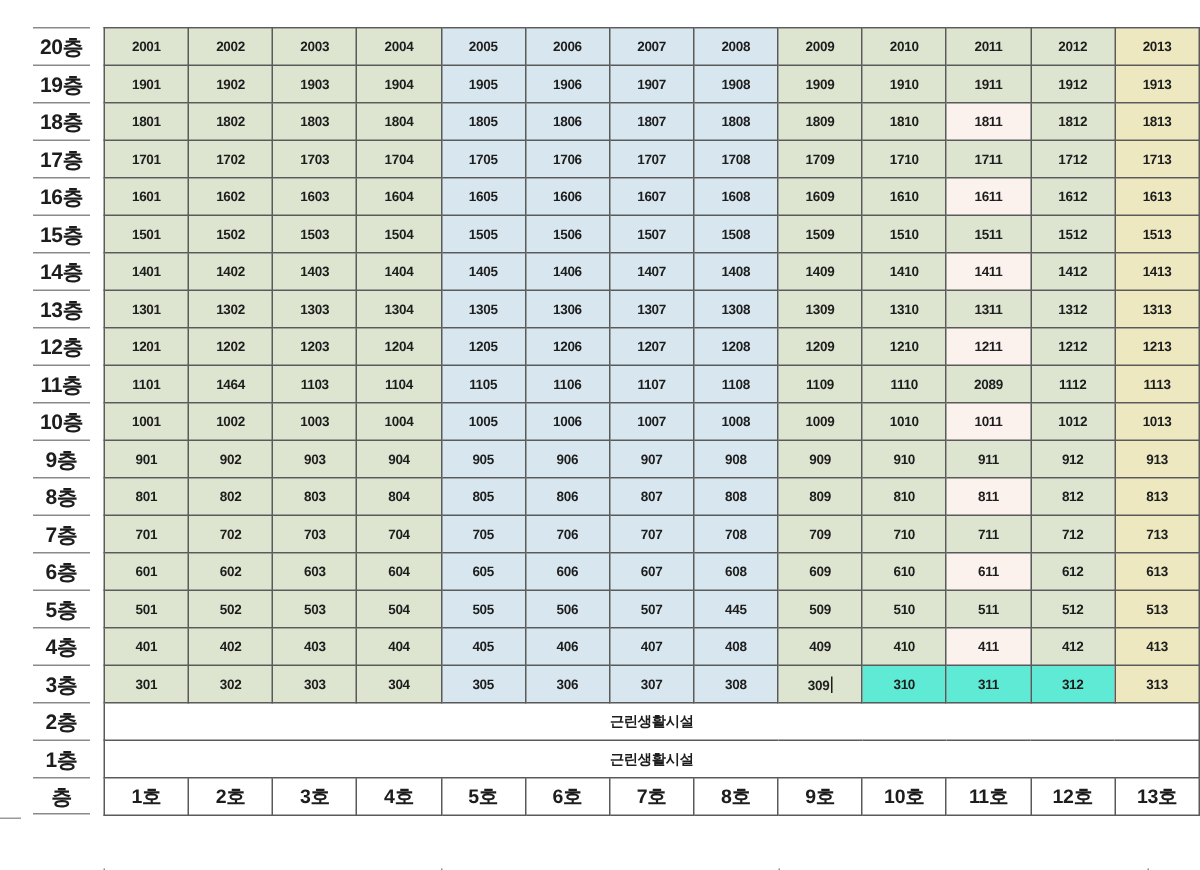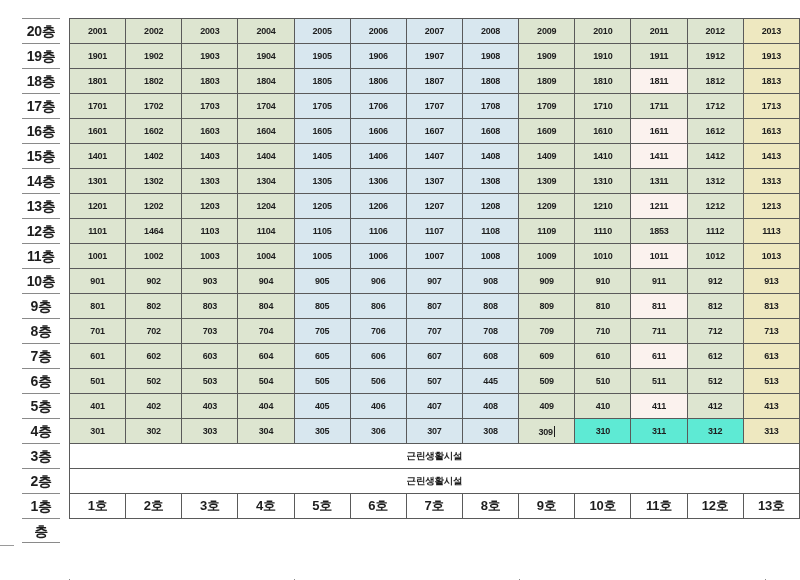--- a/index.html
+++ b/index.html
@@ -246,20 +246,35 @@
           <td class="c-blue">1606</td>
           <td class="c-blue">1607</td>
           <td class="c-blue">1608</td>
           <td class="c-green">1609</td>
           <td class="c-green">1610</td>
           <td class="c-pink">1611</td>
           <td class="c-green">1612</td>
           <td class="c-yellow">1613</td>
         </tr>
         <tr>
+          <td class="c-green">1501</td>
+          <td class="c-green">1502</td>
+          <td class="c-green">1503</td>
+          <td class="c-green">1504</td>
+          <td class="c-blue">1505</td>
+          <td class="c-blue">1506</td>
+          <td class="c-blue">1507</td>
+          <td class="c-blue">1508</td>
+          <td class="c-green">1509</td>
+          <td class="c-green">1510</td>
+          <td class="c-green">1511</td>
+          <td class="c-green">1512</td>
+          <td class="c-yellow">1513</td>
+        </tr>
+        <tr>
           <td class="c-green">1401</td>
           <td class="c-green">1402</td>
           <td class="c-green">1403</td>
           <td class="c-green">1404</td>
           <td class="c-blue">1405</td>
           <td class="c-blue">1406</td>
           <td class="c-blue">1407</td>
           <td class="c-blue">1408</td>
           <td class="c-green">1409</td>
           <td class="c-green">1410</td>
@@ -301,21 +316,21 @@
           <td class="c-green">1101</td>
           <td class="c-green">1464</td>
           <td class="c-green">1103</td>
           <td class="c-green">1104</td>
           <td class="c-blue">1105</td>
           <td class="c-blue">1106</td>
           <td class="c-blue">1107</td>
           <td class="c-blue">1108</td>
           <td class="c-green">1109</td>
           <td class="c-green">1110</td>
-          <td class="c-green">1853</td>
+          <td class="c-green">2089</td>
           <td class="c-green">1112</td>
           <td class="c-yellow">1113</td>
         </tr>
         <tr>
           <td class="c-green">1001</td>
           <td class="c-green">1002</td>
           <td class="c-green">1003</td>
           <td class="c-green">1004</td>
           <td class="c-blue">1005</td>
           <td class="c-blue">1006</td>

